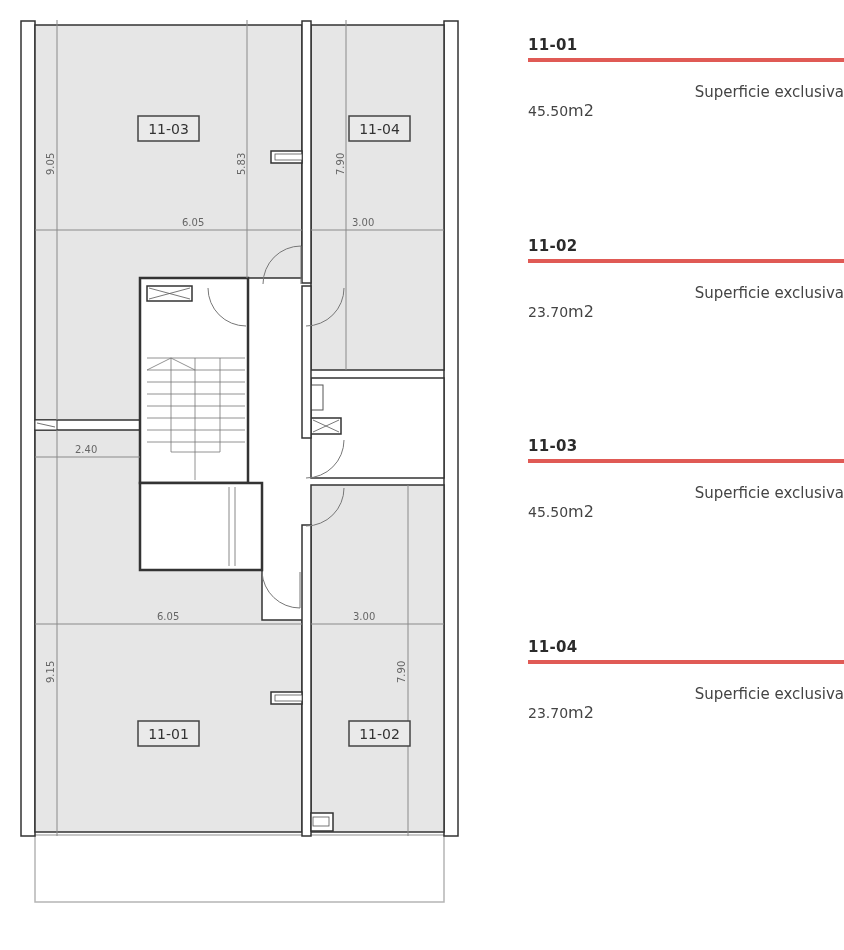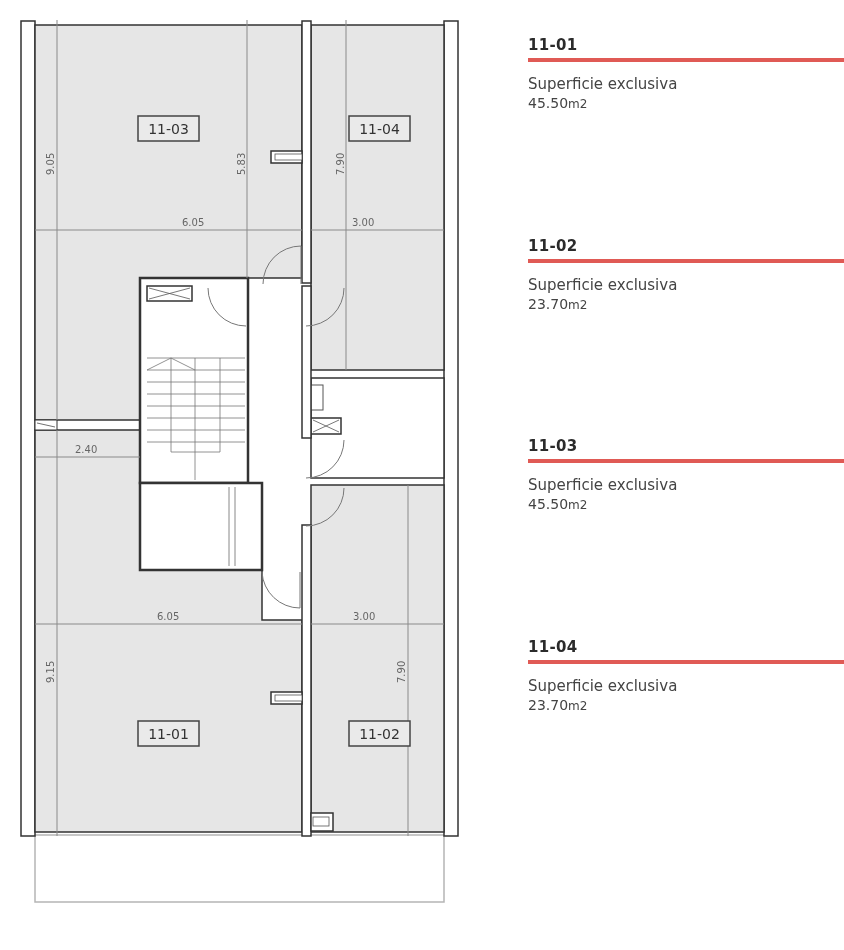--- a/index.html
+++ b/index.html
@@ -2,23 +2,23 @@
 <html><head>
 <meta charset="utf-8">
 <style>
   html, body { margin:0; padding:0; background:#ffffff; }
   body { width:844px; height:950px; position:relative; overflow:hidden;
          font-family:"DejaVu Sans", sans-serif; color:#333; }
   #plan { position:absolute; left:0; top:0; width:470px; height:950px; }
   .unit-info { position:absolute; left:528px; width:316px; }
   .unit-title { font-size:15px; font-weight:bold; color:#2b2b2b; height:22px; line-height:22px; letter-spacing:0.3px; }
   .unit-rule { height:4px; background:#e05a55; margin-top:2px; }
-  .unit-label { font-size:15px; color:#444; margin-top:12px; line-height:20px; }
+  .unit-label { font-size:15px; color:#444; margin-top:20px; line-height:20px;text-align:right; }
   .unit-area { font-size:14px; color:#444; line-height:18px; }
-  .unit-area .unit { font-size:12px; }
+  .unit-area .unit { font-size:16px; }
   svg text { font-family:"DejaVu Sans", sans-serif; }
 </style>
 </head>
 <body>
 
 <svg id="plan" viewBox="0 0 470 950" xmlns="http://www.w3.org/2000/svg">
 
   <rect x="35" y="835" width="409" height="67" fill="none" stroke="#b5b5b5" stroke-width="1.5"></rect>
 
   <rect x="21" y="21" width="14" height="815" fill="#fff" stroke="#333" stroke-width="1.5"></rect>

